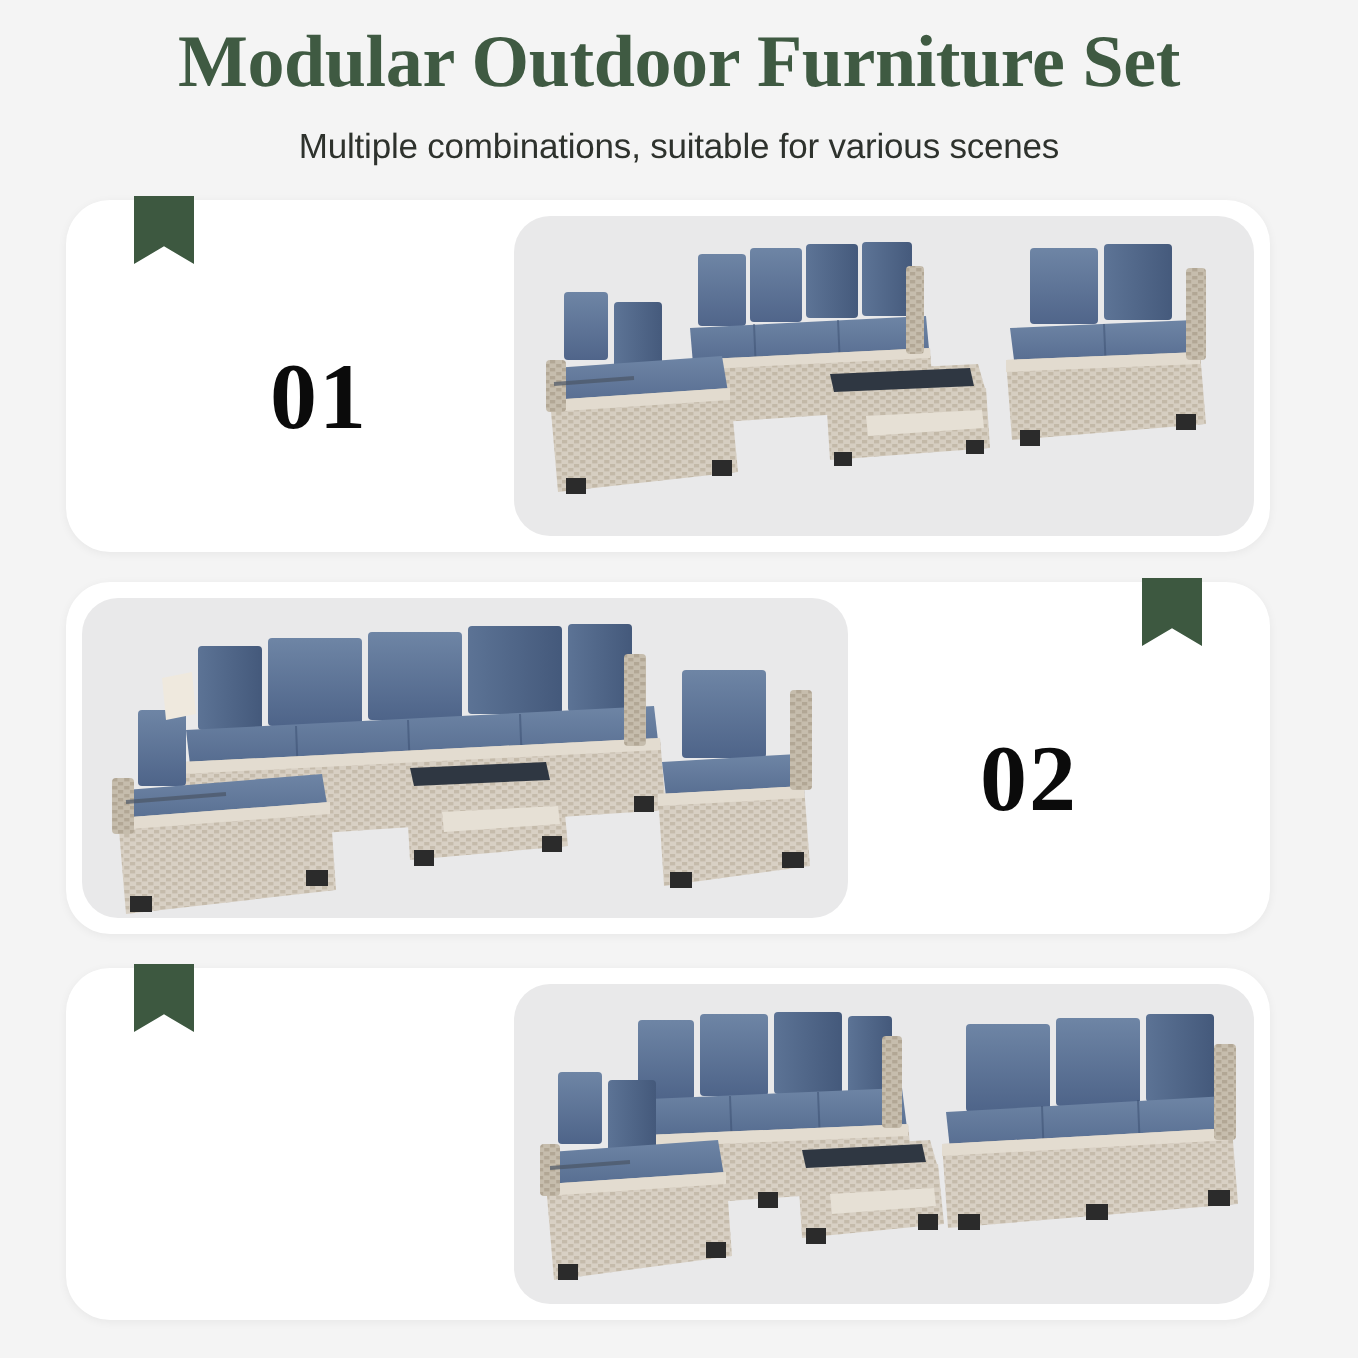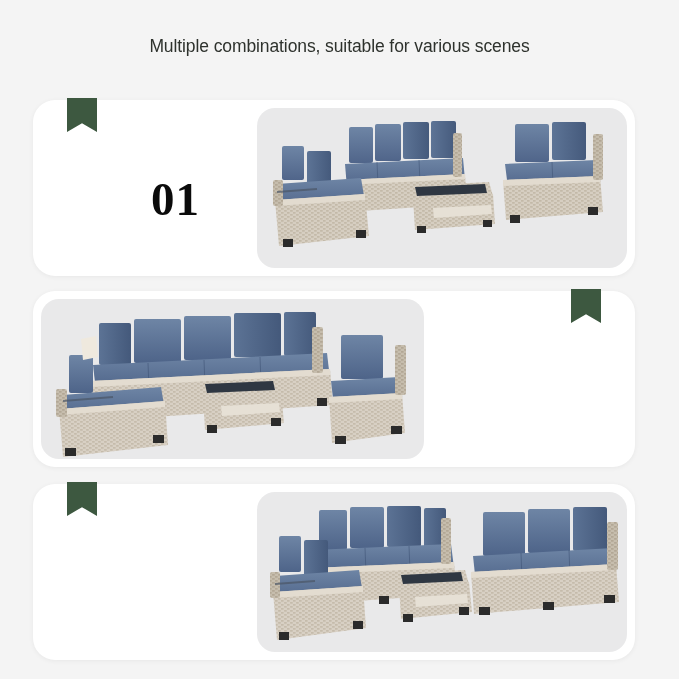--- a/index.html
+++ b/index.html
@@ -18,21 +18,21 @@
     font-weight:bold;
     font-size:37px;
     letter-spacing:-0.2px;
     color:#3f5a42;
     line-height:1.12;
   }
   .subtitle {
     font-family:"Liberation Sans", sans-serif;
     font-size:17.5px;
     color:#2e322d;
-    margin-top:25px;
+    margin-top:11px;
     letter-spacing:-0.1px;
   }
 
   
   .card {
     position:absolute;
     background:#ffffff;
     border-radius:22px;
     box-shadow:0 1px 5px rgba(0,0,0,0.055);
   }
@@ -52,21 +52,21 @@
   
   .numeral {
     position:absolute;
     font-family:"Liberation Serif", serif;
     font-weight:bold;
     font-size:47px;
     color:#0b0b0b;
     letter-spacing:1px;
     top:72px;
   }
-  .numeral.left-side  { left:102px;margin-left:16px; }
+  .numeral.left-side  { left:102px; }
   .numeral.right-side { right:96px; }
 
   
   .photo {
     position:absolute;
     top:8px;
     width:370px; height:160px;
     background:#e9e9ea;
     border-radius:18px;
     overflow:hidden;
@@ -74,20 +74,21 @@
   .photo.side-right { right:8px; }
   .photo.side-left  { left:8px;  width:383px; }
 
   .scene { position:absolute; inset:0; }
   .scene svg { display:block; width:100%; height:100%; }
 </style>
 </head>
 <body>
 
 <div class="header">
+  <div class="title">Modular Outdoor Furniture Set</div>
   <div class="subtitle">Multiple combinations, suitable for various scenes</div>
 </div>
 
 <div class="card" id="card-1">
   <div class="ribbon left"></div>
   <div class="numeral left-side">01</div>
   <div class="photo side-right">
     <div class="scene">
       <svg viewBox="0 0 370 160" preserveAspectRatio="xMidYMid meet">
         <defs>
@@ -160,20 +161,21 @@
           <rect x="253" y="107" width="10" height="8" fill="#2b2b2b"></rect>
           <rect x="331" y="99" width="10" height="8" fill="#2b2b2b"></rect>
         </g>
       </svg>
     </div>
   </div>
 </div>
 
 <div class="card" id="card-2">
   <div class="ribbon right"></div>
+  <div class="numeral right-side">02</div>
   <div class="photo side-left">
     <div class="scene">
       <svg viewBox="0 0 383 160" preserveAspectRatio="xMidYMid meet">
         <defs>
           <pattern id="wv2" width="6" height="4" patternUnits="userSpaceOnUse">
             <rect width="6" height="4" fill="#d8d0c4"></rect>
             <rect x="0" y="0" width="2.6" height="1.7" fill="#c5bbab"></rect>
             <rect x="3.1" y="2" width="2.6" height="1.7" fill="#c5bbab"></rect>
           </pattern>
           <pattern id="wv2d" width="6" height="4" patternUnits="userSpaceOnUse">

